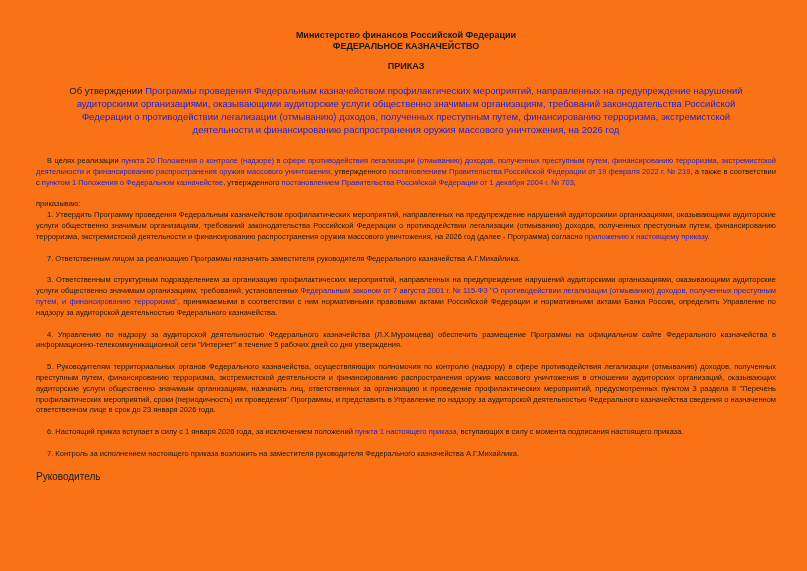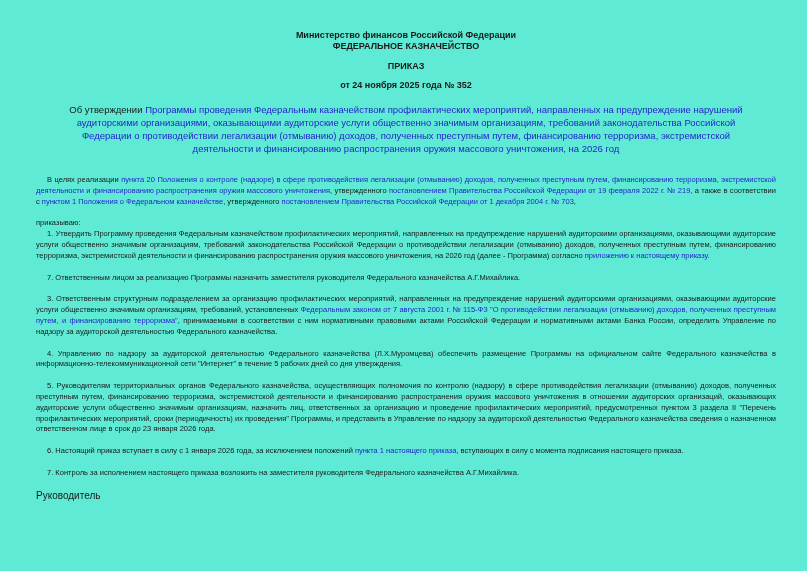--- a/index.html
+++ b/index.html
@@ -1,21 +1,21 @@
 <!DOCTYPE html>
 <html><head>
 <meta charset="utf-8">
 <style>
   * { margin: 0; padding: 0; box-sizing: border-box; }
   html, body { background: #ffffff; }
   .page {
     position: relative;
     width: 807px;
     height: 571px;
-    background: #5eead4;
+    background: #f97316;
     font-family: "Liberation Sans", sans-serif;
     color: #1a1a1a;
     padding: 30px 31px 0 36px;
     overflow: hidden;
   }
   .doc-header {
     text-align: center;
     font-weight: bold;
     font-size: 9px;
     line-height: 11px;
@@ -56,21 +56,20 @@
 </style>
 </head>
 <body>
 
 <div class="page">
 
   <div class="doc-header">
     <div>Министерство финансов Российской Федерации</div>
     <div>ФЕДЕРАЛЬНОЕ КАЗНАЧЕЙСТВО</div>
     <div class="doc-type">ПРИКАЗ</div>
-    <div class="doc-date">от 24 ноября 2025 года № 352</div>
   </div>
 
   <div class="doc-title"><span class="t-black">Об утверждении </span><a class="t-link">Программы проведения Федеральным казначейством профилактических мероприятий, направленных на предупреждение нарушений аудиторскими организациями, оказывающими аудиторские услуги общественно значимым организациям, требований законодательства Российской Федерации о противодействии легализации (отмыванию) доходов, полученных преступным путем, финансированию терроризма, экстремистской деятельности и финансированию распространения оружия массового уничтожения, на 2026 год</a></div>
 
   <p class="par preamble"><span>В целях реализации </span><a class="t-link">пункта 20 Положения о контроле (надзоре) в сфере противодействия легализации (отмыванию) доходов, полученных преступным путем, финансированию терроризма, экстремистской деятельности и финансированию распространения оружия массового уничтожения</a><span>, утвержденного </span><a class="t-link">постановлением Правительства Российской Федерации от 19 февраля 2022 г. № 219</a><span>, а также в соответствии с </span><a class="t-link">пунктом 1 Положения о Федеральном казначействе</a><span>, утвержденного </span><a class="t-link">постановлением Правительства Российской Федерации от 1 декабря 2004 г. № 703</a><span>,</span></p>
 
   <p class="par order-word">приказываю:</p>
 
   <p class="par"><span>1. Утвердить Программу проведения Федеральным казначейством профилактических мероприятий, направленных на предупреждение нарушений аудиторскими организациями, оказывающими аудиторские услуги общественно значимым организациям, требований законодательства Российской Федерации о противодействии легализации (отмыванию) доходов, полученных преступным путем, финансированию терроризма, экстремистской деятельности и финансированию распространения оружия массового уничтожения, на 2026 год (далее - Программа) согласно </span><a class="t-link">приложению к настоящему приказу</a><span>.</span></p>
 

